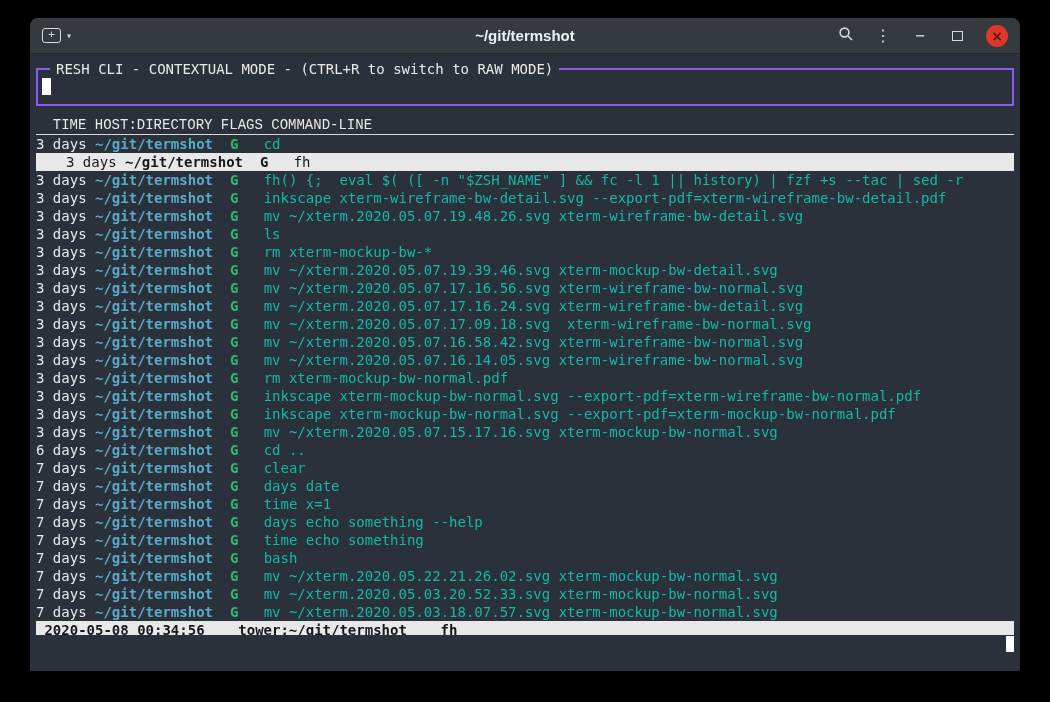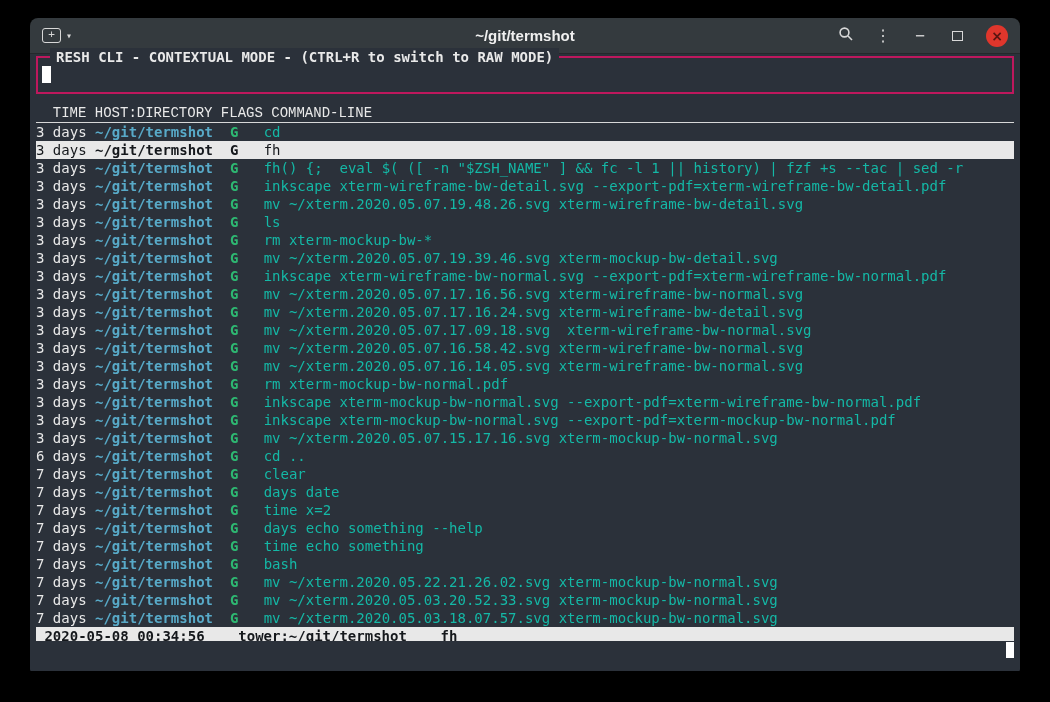--- a/index.html
+++ b/index.html
@@ -36,36 +36,36 @@
     color:#571511; font:bold 14px/22px "DejaVu Sans", sans-serif; text-align:center;
   }
 
   
   .terminal {
     height:617px; background:var(--term-bg,#2b313a); color:#e9e9e9;
     font-size:14px; line-height:18px; padding:2px 6px 0; position:relative;
   }
 
   .search-frame {
-    position:relative; border:2px solid #be185d; height:38px; margin:0 0 10px;font-weight:bold;
+    position:relative; border:2px solid #8b5cf6; height:38px; margin:12px 0 10px;
   }
   .frame-title {
     position:absolute; top:-10px; left:12px; background:var(--term-bg,#2b313a);
     padding:0 6px; white-space:pre;
   }
   .cursor-block { position:absolute; left:4px; top:8px; width:9px; height:17px; background:#ffffff; }
 
   .header-row { white-space:pre; height:19px; border-bottom:1px solid #d8d8d8; overflow:hidden;font-family:Liberation Mono, monospace; }
 
   .hrow { height:18px; white-space:pre; overflow:hidden; }
   .c-time { color:#e9e9e9;text-align:center; }
   .c-host { color:var(--host,#58aac8); font-weight:bold; }
   .c-flag { color:var(--flag,#2eb872); font-weight:bold; }
   .c-cmd  { color:#14b8a6; }
-  .hrow.selected { background:var(--sel-bg,#e8e8e8); }
+  .hrow.selected { background:var(--sel-bg,#e8e8e8);padding-left:30px; }
   .hrow.selected span { color:#15181c; }
 
   .status-bar {
     background:var(--sel-bg,#e8e8e8); color:#15181c; white-space:pre;
     height:14px; font-weight:bold; overflow:hidden;
   }
   .help-bar { white-space:pre; height:18px; position:relative; overflow:hidden; }
   .end-block { position:absolute; right:0; top:1px; width:8px; height:16px; background:#ffffff; }
 </style>
 </head>
@@ -112,34 +112,33 @@
 
     <div id="history-list">
         <div class="hrow"><span class="c-time">3 days</span> <span class="c-host">~/git/termshot</span>  <span class="c-flag">G</span>   <span class="c-cmd">cd</span></div>
         <div class="hrow selected"><span class="c-time">3 days</span> <span class="c-host">~/git/termshot</span>  <span class="c-flag">G</span>   <span class="c-cmd">fh</span></div>
         <div class="hrow"><span class="c-time">3 days</span> <span class="c-host">~/git/termshot</span>  <span class="c-flag">G</span>   <span class="c-cmd">fh() {;  eval $( ([ -n "$ZSH_NAME" ] &amp;&amp; fc -l 1 || history) | fzf +s --tac | sed -r</span></div>
         <div class="hrow"><span class="c-time">3 days</span> <span class="c-host">~/git/termshot</span>  <span class="c-flag">G</span>   <span class="c-cmd">inkscape xterm-wireframe-bw-detail.svg --export-pdf=xterm-wireframe-bw-detail.pdf</span></div>
         <div class="hrow"><span class="c-time">3 days</span> <span class="c-host">~/git/termshot</span>  <span class="c-flag">G</span>   <span class="c-cmd">mv ~/xterm.2020.05.07.19.48.26.svg xterm-wireframe-bw-detail.svg</span></div>
         <div class="hrow"><span class="c-time">3 days</span> <span class="c-host">~/git/termshot</span>  <span class="c-flag">G</span>   <span class="c-cmd">ls</span></div>
         <div class="hrow"><span class="c-time">3 days</span> <span class="c-host">~/git/termshot</span>  <span class="c-flag">G</span>   <span class="c-cmd">rm xterm-mockup-bw-*</span></div>
         <div class="hrow"><span class="c-time">3 days</span> <span class="c-host">~/git/termshot</span>  <span class="c-flag">G</span>   <span class="c-cmd">mv ~/xterm.2020.05.07.19.39.46.svg xterm-mockup-bw-detail.svg</span></div>
-        <div class="hrow"><span class="c-time">3 days</span> <span class="c-host">~/git/termshot</span>  <span class="c-flag">G</span>   <span class="c-cmd">inkscape xterm-wireframe-bw-normal.svg --export-pdf=xterm-wireframe-bw-normal.pdf</span></div>
         <div class="hrow"><span class="c-time">3 days</span> <span class="c-host">~/git/termshot</span>  <span class="c-flag">G</span>   <span class="c-cmd">mv ~/xterm.2020.05.07.17.16.56.svg xterm-wireframe-bw-normal.svg</span></div>
         <div class="hrow"><span class="c-time">3 days</span> <span class="c-host">~/git/termshot</span>  <span class="c-flag">G</span>   <span class="c-cmd">mv ~/xterm.2020.05.07.17.16.24.svg xterm-wireframe-bw-detail.svg</span></div>
         <div class="hrow"><span class="c-time">3 days</span> <span class="c-host">~/git/termshot</span>  <span class="c-flag">G</span>   <span class="c-cmd">mv ~/xterm.2020.05.07.17.09.18.svg  xterm-wireframe-bw-normal.svg</span></div>
         <div class="hrow"><span class="c-time">3 days</span> <span class="c-host">~/git/termshot</span>  <span class="c-flag">G</span>   <span class="c-cmd">mv ~/xterm.2020.05.07.16.58.42.svg xterm-wireframe-bw-normal.svg</span></div>
         <div class="hrow"><span class="c-time">3 days</span> <span class="c-host">~/git/termshot</span>  <span class="c-flag">G</span>   <span class="c-cmd">mv ~/xterm.2020.05.07.16.14.05.svg xterm-wireframe-bw-normal.svg</span></div>
         <div class="hrow"><span class="c-time">3 days</span> <span class="c-host">~/git/termshot</span>  <span class="c-flag">G</span>   <span class="c-cmd">rm xterm-mockup-bw-normal.pdf</span></div>
         <div class="hrow"><span class="c-time">3 days</span> <span class="c-host">~/git/termshot</span>  <span class="c-flag">G</span>   <span class="c-cmd">inkscape xterm-mockup-bw-normal.svg --export-pdf=xterm-wireframe-bw-normal.pdf</span></div>
         <div class="hrow"><span class="c-time">3 days</span> <span class="c-host">~/git/termshot</span>  <span class="c-flag">G</span>   <span class="c-cmd">inkscape xterm-mockup-bw-normal.svg --export-pdf=xterm-mockup-bw-normal.pdf</span></div>
         <div class="hrow"><span class="c-time">3 days</span> <span class="c-host">~/git/termshot</span>  <span class="c-flag">G</span>   <span class="c-cmd">mv ~/xterm.2020.05.07.15.17.16.svg xterm-mockup-bw-normal.svg</span></div>
         <div class="hrow"><span class="c-time">6 days</span> <span class="c-host">~/git/termshot</span>  <span class="c-flag">G</span>   <span class="c-cmd">cd ..</span></div>
         <div class="hrow"><span class="c-time">7 days</span> <span class="c-host">~/git/termshot</span>  <span class="c-flag">G</span>   <span class="c-cmd">clear</span></div>
         <div class="hrow"><span class="c-time">7 days</span> <span class="c-host">~/git/termshot</span>  <span class="c-flag">G</span>   <span class="c-cmd">days date</span></div>
-        <div class="hrow"><span class="c-time">7 days</span> <span class="c-host">~/git/termshot</span>  <span class="c-flag">G</span>   <span class="c-cmd">time x=2</span></div>
+        <div class="hrow"><span class="c-time">7 days</span> <span class="c-host">~/git/termshot</span>  <span class="c-flag">G</span>   <span class="c-cmd">time x=1</span></div>
         <div class="hrow"><span class="c-time">7 days</span> <span class="c-host">~/git/termshot</span>  <span class="c-flag">G</span>   <span class="c-cmd">days echo something --help</span></div>
         <div class="hrow"><span class="c-time">7 days</span> <span class="c-host">~/git/termshot</span>  <span class="c-flag">G</span>   <span class="c-cmd">time echo something</span></div>
         <div class="hrow"><span class="c-time">7 days</span> <span class="c-host">~/git/termshot</span>  <span class="c-flag">G</span>   <span class="c-cmd">bash</span></div>
         <div class="hrow"><span class="c-time">7 days</span> <span class="c-host">~/git/termshot</span>  <span class="c-flag">G</span>   <span class="c-cmd">mv ~/xterm.2020.05.22.21.26.02.svg xterm-mockup-bw-normal.svg</span></div>
         <div class="hrow"><span class="c-time">7 days</span> <span class="c-host">~/git/termshot</span>  <span class="c-flag">G</span>   <span class="c-cmd">mv ~/xterm.2020.05.03.20.52.33.svg xterm-mockup-bw-normal.svg</span></div>
         <div class="hrow"><span class="c-time">7 days</span> <span class="c-host">~/git/termshot</span>  <span class="c-flag">G</span>   <span class="c-cmd">mv ~/xterm.2020.05.03.18.07.57.svg xterm-mockup-bw-normal.svg</span></div>
       </div>
 
     <div class="status-bar"> 2020-05-08 00:34:56    tower:~/git/termshot    fh</div>
 

